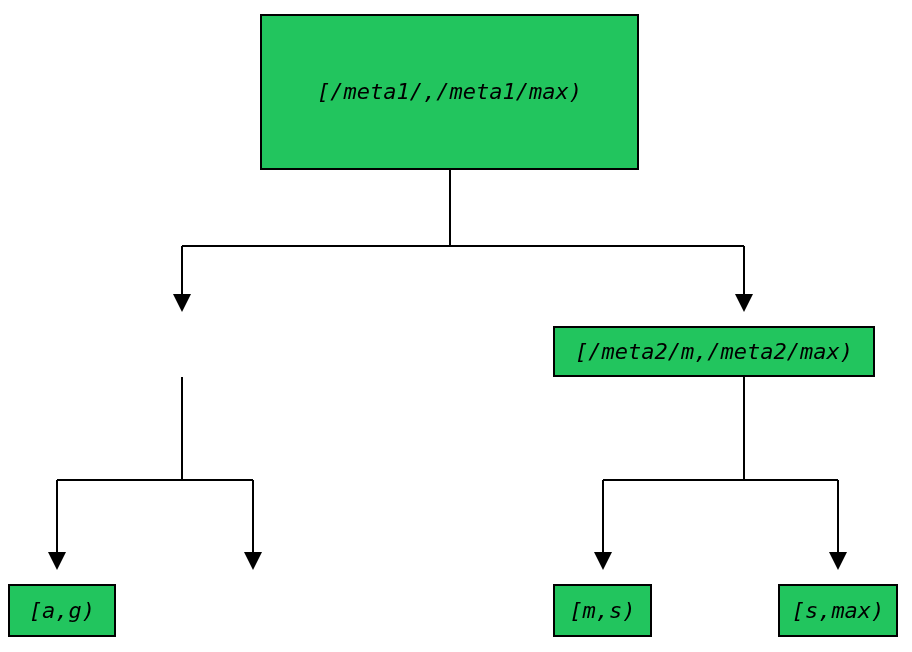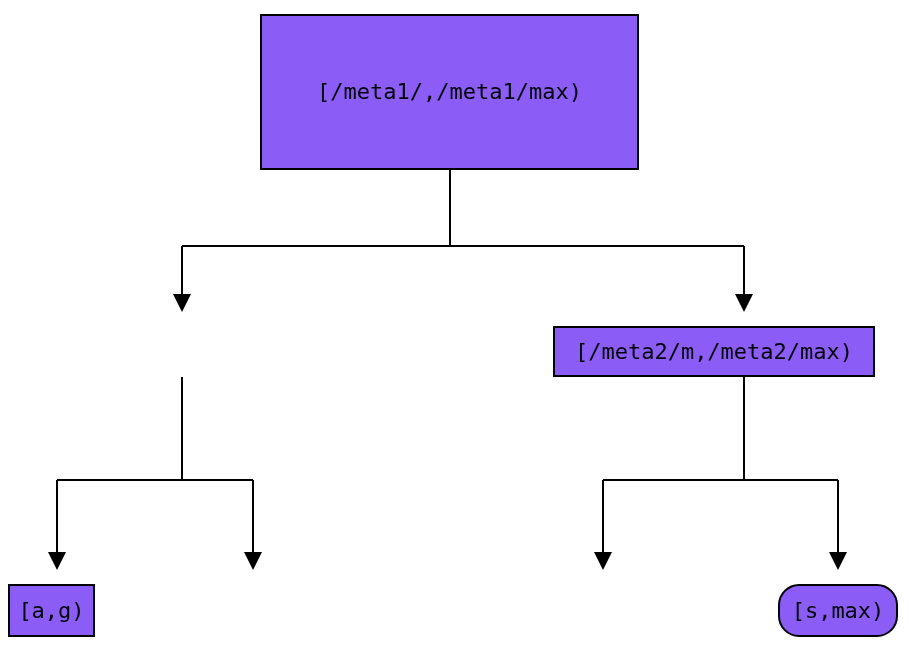--- a/index.html
+++ b/index.html
@@ -19,36 +19,37 @@
     position: absolute;
     left: 0;
     top: 0;
     width: 912px;
     height: 652px;
   }
   .node {
     position: absolute;
     box-sizing: border-box;
     border: 2px solid #000000;
-    background: #8b5cf6;
+    background: #22c55e;
     display: flex;
     align-items: center;
     justify-content: center;
     font-size: 22px;
     line-height: 1;
     color: #000000;
     white-space: nowrap;
+    font-style: italic;
   }
   .node-root   { left: 260px; top: 14px;  width: 379px; height: 156px; }
   .node-l2a    { left: 21px;  top: 326px; width: 322px; height: 51px;  }
   .node-l2b    { left: 553px; top: 326px; width: 322px; height: 51px;  }
-  .node-leaf0  { left: 8px;   top: 584px; width: 87px;  height: 53px;  }
+  .node-leaf0  { left: 8px;   top: 584px; width: 108px;  height: 53px;  }
   .node-leaf1  { left: 203px; top: 584px; width: 99px;  height: 53px;  }
   .node-leaf2  { left: 553px; top: 584px; width: 99px;  height: 53px;  }
-  .node-leaf3  { left: 778px; top: 584px; width: 120px; height: 53px; border-radius: 21px;  }
+  .node-leaf3  { left: 778px; top: 584px; width: 120px; height: 53px;  }
   .edge-line {
     fill: none;
     stroke: #000000;
     stroke-width: 2;
   }
   .edge-arrow {
     fill: #000000;
     stroke: none;
   }
 </style>
@@ -79,18 +80,21 @@
 
   <div class="node node-l2b">
     <span>[/meta2/m,/meta2/max)</span>
   </div>
 
   <div class="node node-leaf0">
     <span>[a,g)</span>
   </div>
 
 
+  <div class="node node-leaf2">
+    <span>[m,s)</span>
+  </div>
 
   <div class="node node-leaf3">
     <span>[s,max)</span>
   </div>
 
 </div>
 
 </body></html>

